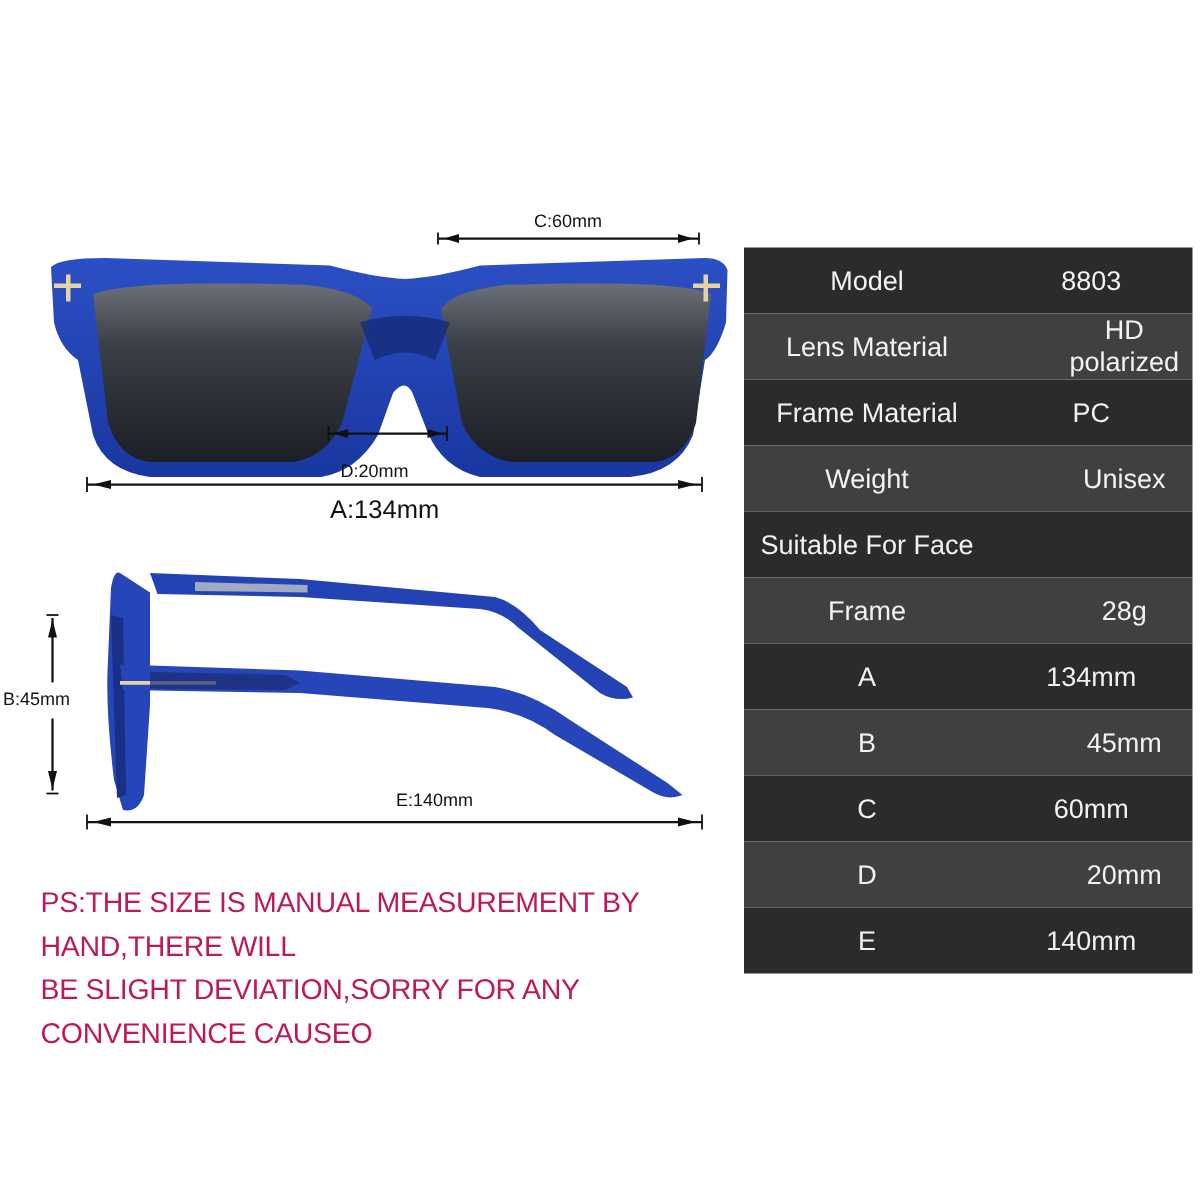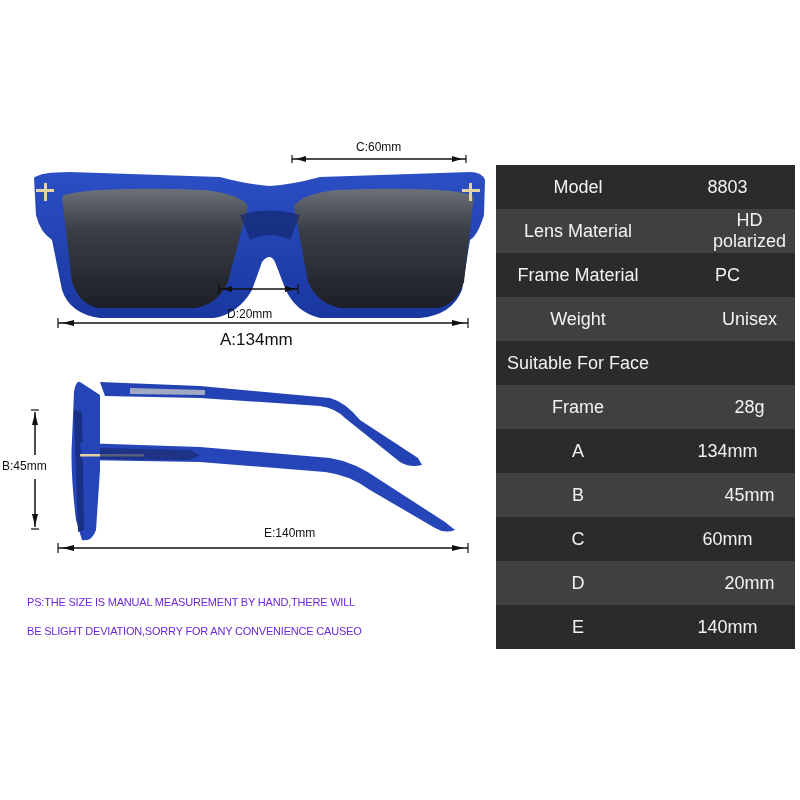--- a/index.html
+++ b/index.html
@@ -14,21 +14,21 @@
   }
   .spec-row {
     display: flex; height: 44px; align-items: center; color: #f2f2f2; font-size: 18px;
   }
   .spec-row.dark { background: #2b2b2b; }
   .spec-row.light { background: #404040; gap: 44px; }
   .spec-key { width: 164px; text-align: center; }
   .spec-val { flex: 1; text-align: center; }
   .note {
     position: absolute; left: 27px; top: 588px; width: 470px;
-    font-size: 11px; color: #6d28d9; line-height: 29px; letter-spacing: -0.2px;
+    font-size: 19px; color: #be185d; line-height: 29px; letter-spacing: -0.2px;
   }
 </style>
 </head>
 <body>
 
 <svg width="800" height="800" viewBox="0 0 800 800">
   <defs>
     <linearGradient id="lensGrad" x1="0" y1="0" x2="0" y2="1">
       <stop offset="0" stop-color="#6b7079"></stop>
       <stop offset="0.35" stop-color="#3a3e46"></stop>

